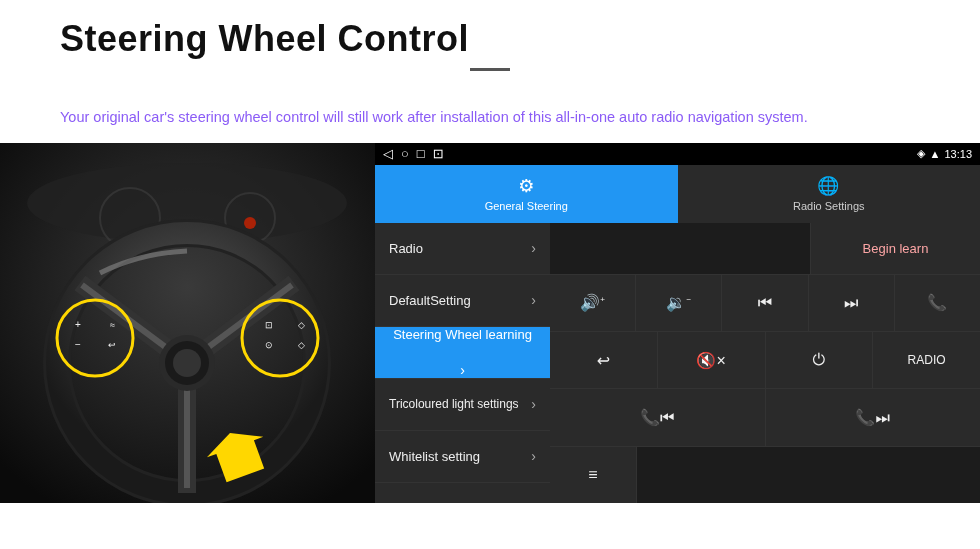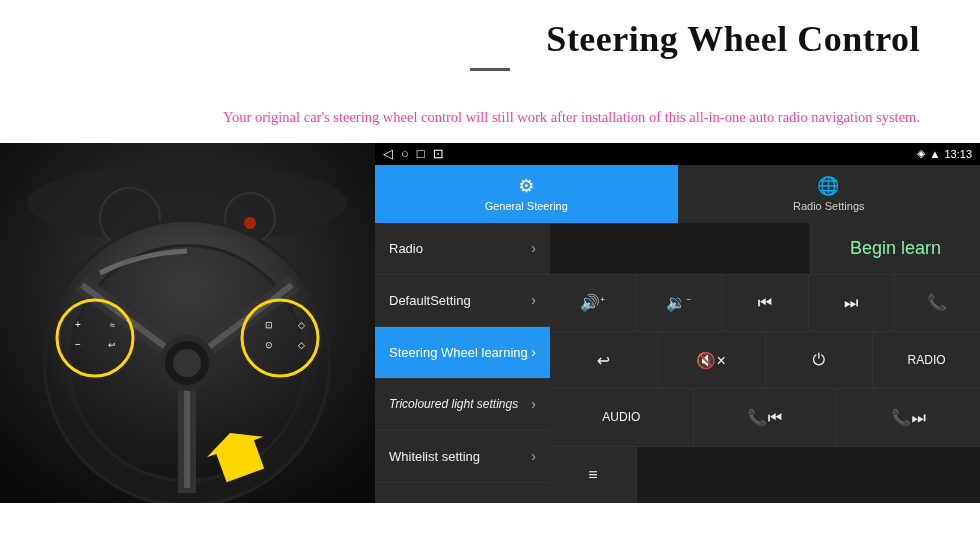--- a/index.html
+++ b/index.html
@@ -6,39 +6,38 @@
     body {
       width: 980px;
       height: 549px;
       background: #fff;
       font-family: Arial, sans-serif;
       overflow: hidden;
     }
 
     
     .header {
-      text-align: right;
+      text-align: left;
       padding: 18px 60px 10px;
-      font-family: Liberation Serif, serif;
     }
     .header h1 {
       font-size: 36px;
       font-weight: 900;
       color: #111;
       letter-spacing: 0.5px;
     }
     .header-divider {
       width: 40px;
       height: 3px;
       background: #555;
       margin: 8px auto;
     }
     .header p {
       font-size: 14.5px;
-      color: #ec4899;
+      color: #8b5cf6;
       line-height: 1.5;
       margin-top: 36px;
     }
 
     
     .main-content {
       display: flex;
       height: 360px;
       margin-top: 4px;
     }
@@ -130,20 +129,21 @@
       padding: 0 14px;
       height: 52px;
       color: #eee;
       font-size: 13px;
       cursor: pointer;
       border-bottom: 1px solid #333;
     }
     .menu-item.active {
       background: #2196F3;
       color: #fff;
+      flex-direction: column;
     }
     .menu-item .chevron {
       font-size: 14px;
       color: #aaa;
     }
     .menu-item.active .chevron {
       color: #fff;
     }
 
     
@@ -160,25 +160,25 @@
       height: 52px;
       border-bottom: 1px solid #333;
     }
     .top-empty {
       flex: 1;
       background: #1c1c1c;
     }
     .begin-learn-btn {
       width: 170px;
       background: #2a2a2a;
-      color: #86efac;
+      color: #fca5a5;
       display: flex;
       align-items: center;
       justify-content: center;
-      font-size: 18px;
+      font-size: 13px;
       cursor: pointer;
       border-left: 1px solid #333;
     }
     .btn-row {
       display: flex;
       flex: 1;
       border-bottom: 1px solid #333;
     }
     .ctrl-btn {
       flex: 1;
@@ -304,21 +304,21 @@
         </div>
         <div class="menu-item">
           <span>DefaultSetting</span>
           <span class="chevron">›</span>
         </div>
         <div class="menu-item active">
           <span>Steering Wheel learning</span>
           <span class="chevron">›</span>
         </div>
         <div class="menu-item">
-          <span style="font-size:12px;font-style:italic;">Tricoloured light settings</span>
+          <span style="font-size:12px;">Tricoloured light settings</span>
           <span class="chevron">›</span>
         </div>
         <div class="menu-item">
           <span>Whitelist setting</span>
           <span class="chevron">›</span>
         </div>
       </div>
 
       <div class="right-controls">
 
@@ -357,23 +357,20 @@
           <div class="ctrl-btn">
             <span class="btn-icon">⏻</span>
           </div>
           <div class="ctrl-btn">
             <span>RADIO</span>
           </div>
         </div>
 
         <div class="btn-row">
           <div class="ctrl-btn">
-            <span>AUDIO</span>
-          </div>
-          <div class="ctrl-btn">
             <span class="btn-icon">📞⏮</span>
           </div>
           <div class="ctrl-btn">
             <span class="btn-icon">📞⏭</span>
           </div>
         </div>
 
         <div class="btn-row" style="border-bottom:none;">
           <div class="ctrl-btn">
             <span class="btn-icon">≡</span>

